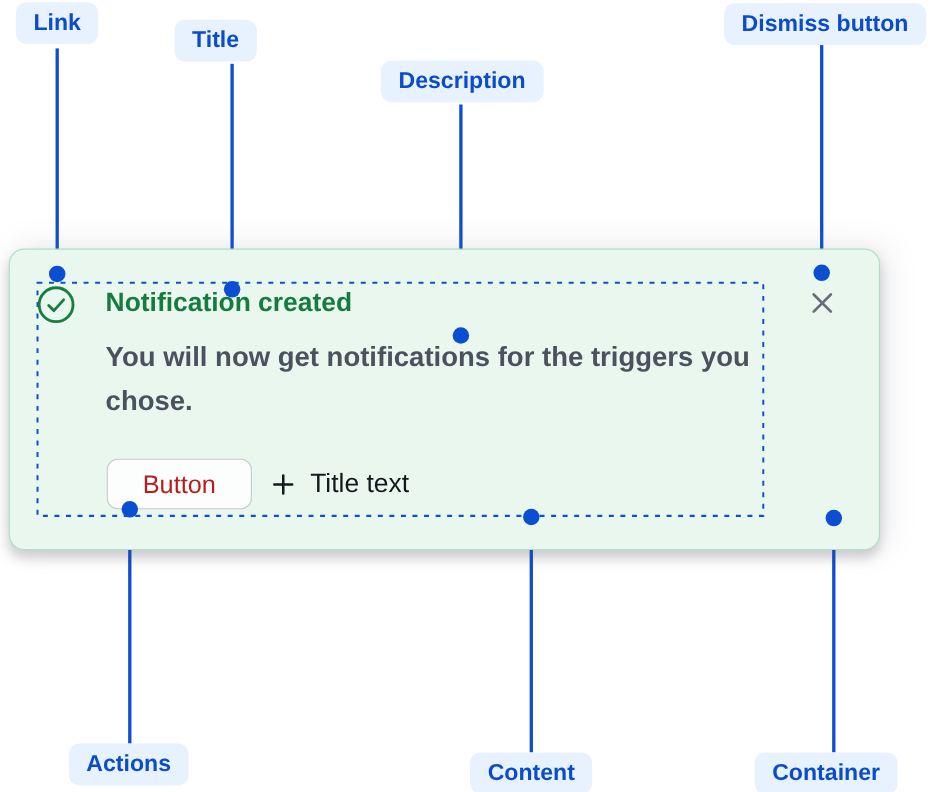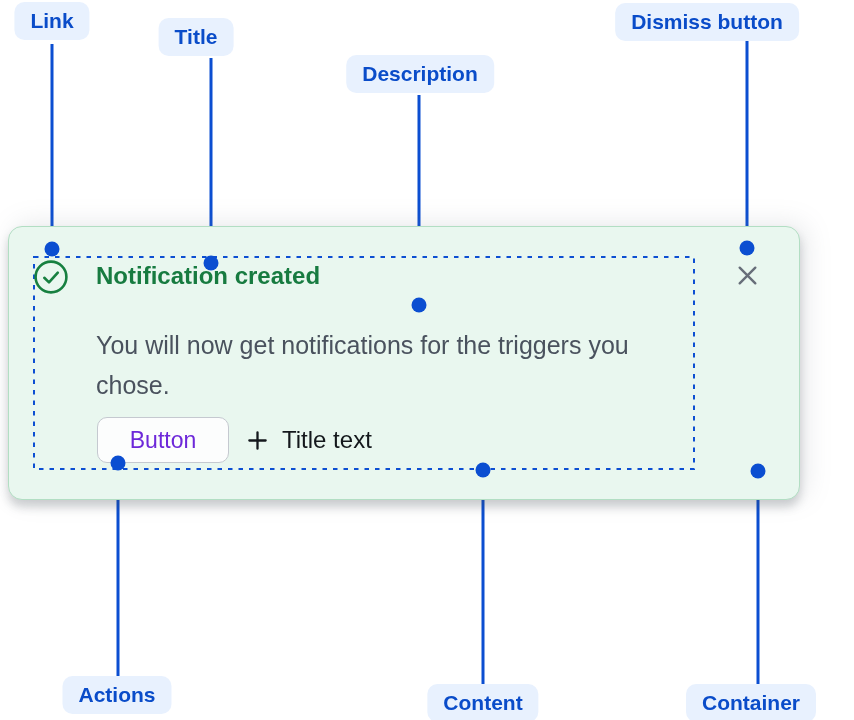--- a/index.html
+++ b/index.html
@@ -27,27 +27,27 @@
     z-index:1;
   }
   .outline-svg{position:absolute;left:33px;top:256px;z-index:2;}
   .success-icon{position:absolute;left:33px;top:259px;z-index:3;}
   .flag-title{
     position:absolute;left:96px;top:261px;z-index:3;
     color:#177B40;font-size:24px;font-weight:700;line-height:30px;white-space:nowrap;
   }
   .flag-desc{
     position:absolute;left:96px;top:305px;width:600px;z-index:3;
-    color:#4A525E;font-size:25px;font-weight:400;line-height:40px;margin-top:20px;
+    color:#4A525E;font-size:25px;font-weight:700;line-height:40px;
   }
   .action-button{
     position:absolute;left:97px;top:417px;width:132px;height:46px;z-index:3;
     background:#FCFDFD;border:1.5px solid #C5C9D0;border-radius:10px;
     box-sizing:border-box;display:flex;align-items:center;justify-content:center;
-    color:#6d28d9;font-size:23px;font-weight:400;cursor:pointer;
+    color:#b91c1c;font-size:23px;font-weight:400;cursor:pointer;
     font-family:"Liberation Sans", sans-serif;
   }
   .action-link{
     position:absolute;left:246px;top:417px;height:46px;z-index:3;
     display:flex;align-items:center;gap:13px;cursor:pointer;
     color:#14181C;font-size:24px;font-weight:400;white-space:nowrap;
   }
   .dismiss-btn{
     position:absolute;left:733px;top:261px;width:28px;height:28px;z-index:3;
     display:flex;align-items:center;justify-content:center;cursor:pointer;
@@ -107,18 +107,18 @@
   <div class="dot" style="left:211px;top:263px;"></div>
   <div class="dot" style="left:419px;top:305px;"></div>
   <div class="dot" style="left:747px;top:248px;"></div>
   <div class="dot" style="left:118px;top:463px;"></div>
   <div class="dot" style="left:483px;top:470px;"></div>
   <div class="dot" style="left:758px;top:471px;"></div>
 
   <div class="pill" style="left:52px;top:2px;">Link</div>
   <div class="pill" style="left:196px;top:18px;">Title</div>
   <div class="pill" style="left:420px;top:55px;">Description</div>
-  <div class="pill" style="left:707px;top:3px;">Dismiss button</div>
+  <div class="pill" style="left:750px;top:3px;">Dismiss button</div>
   <div class="pill" style="left:117px;top:676px;text-align:right;">Actions</div>
   <div class="pill" style="left:483px;top:684px;">Content</div>
   <div class="pill" style="left:751px;top:684px;">Container</div>
 
 </div>
 
 </body></html>

